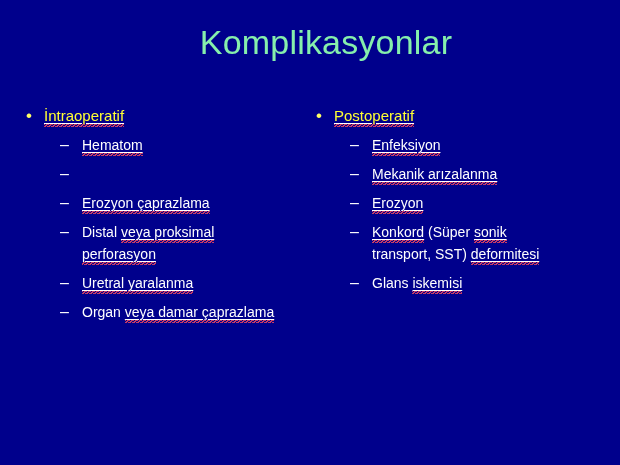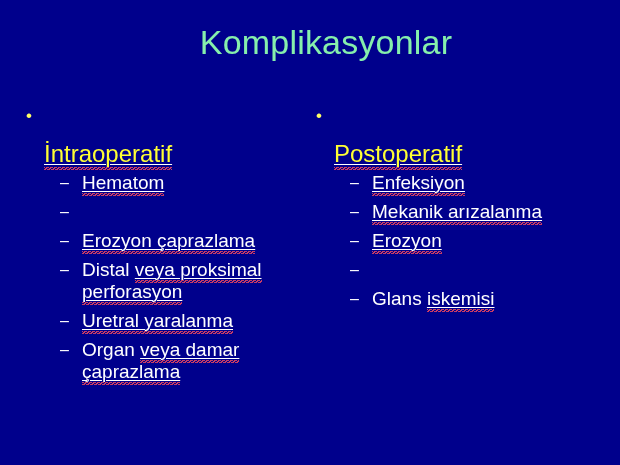--- a/index.html
+++ b/index.html
@@ -67,24 +67,23 @@
     width: 22px;
     font-size: 17px;
     line-height: 23px;
     color: #ffff66;
     text-align: left;
     padding-left: 4px;
   }
 
   .l1 .l1-text {
     flex: 1 1 auto;
-    font-size: 24px;
+    font-size: 15px;
     line-height: 23px;
     color: #ffff33;
-    margin-top: 38px;
   }
 
   
   .l2-list { padding-left: 38px; }
 
   .l2 {
     display: flex;
     align-items: flex-start;
     margin-bottom: 7px;
   }
@@ -92,21 +91,21 @@
   .l2 .marker {
     flex: 0 0 auto;
     width: 22px;
     font-size: 16px;
     line-height: 22px;
     color: #ffffff;
   }
 
   .l2 .l2-text {
     flex: 1 1 auto;
-    font-size: 19px;
+    font-size: 14px;
     line-height: 22px;
     color: #ffffff;
     max-width: 195px;
   }
 
   
   .sp {
     position: relative;
     text-decoration: underline;
     text-decoration-thickness: 1px;
@@ -185,20 +184,21 @@
           <div class="l2">
             <span class="marker">–</span>
             <span class="l2-text"><span class="sp">Mekanik arızalanma</span></span>
           </div>
           <div class="l2">
             <span class="marker">–</span>
             <span class="l2-text"><span class="sp">Erozyon</span></span>
           </div>
           <div class="l2">
             <span class="marker">–</span>
+            <span class="l2-text"><span class="sp">Konkord</span><span> (Süper </span><span class="sp">sonik</span><span> transport, SST) </span><span class="sp">deformitesi</span></span>
           </div>
           <div class="l2">
             <span class="marker">–</span>
             <span class="l2-text"><span>Glans </span><span class="sp">iskemisi</span></span>
           </div>
         </div>
     </div>
 
   </div>
 </div>

